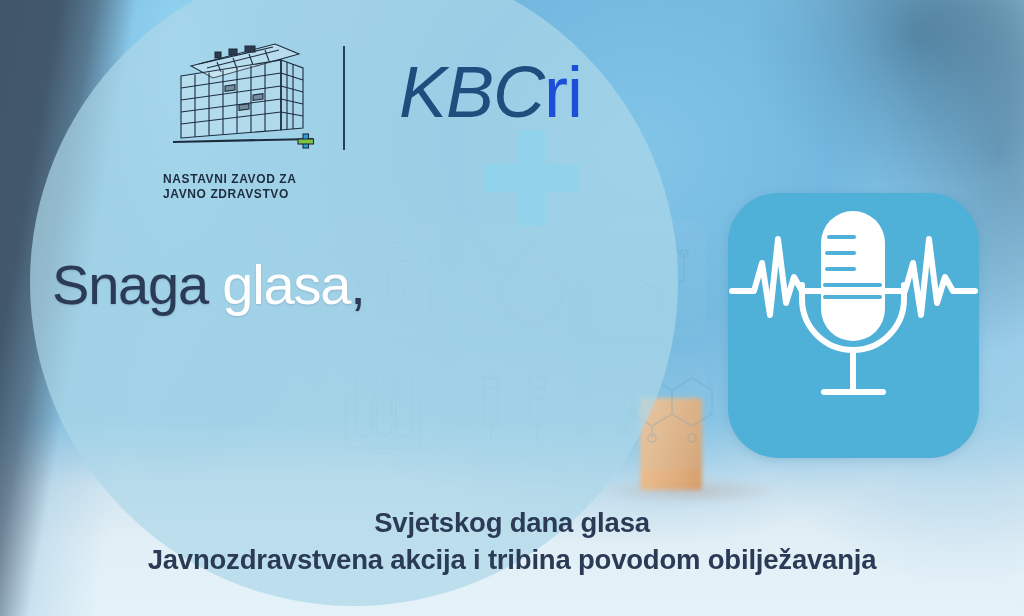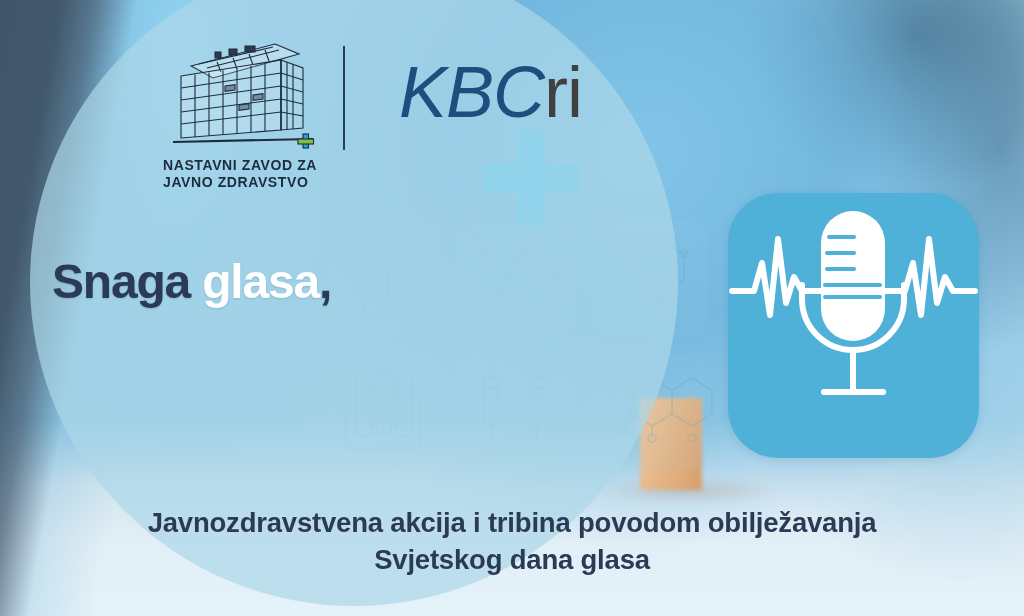--- a/index.html
+++ b/index.html
@@ -113,22 +113,22 @@
     position: absolute;
     left: 163px;
     top: 42px;
     display: flex;
     align-items: flex-start;
     gap: 0px;
   }
   .nzjz-logo { width: 160px; }
   .nzjz-logo svg { width: 160px; height: 110px; display:block; }
   .nzjz-text {
-    margin-top: 5px;
-    font-size: 14px;
+    margin-top: 20px;
+    font-size: 12px;
     font-weight: 700;
     letter-spacing: 0.6px;
     line-height: 1.23;
     color: #1d2c3d;
     white-space: pre-line;
   }
   .logo-divider {
     width: 2px;
     height: 104px;
     background: #23405c;
@@ -147,29 +147,29 @@
     height: 96px;
   }
   .kbc-text {
     position: relative;
     font-size: 72px;
     font-weight: 400;
     letter-spacing: -1px;
     line-height: 1;
   }
   .kbc-dark { color: #1d4e7e; font-style: italic; }
-  .kbc-light { color: #404040; }
+  .kbc-light { color: #1d4ed8; }
 
   
   .headline {
     position: absolute;
     left: 52px;
     top: 258px;
-    font-size: 48px;
-    font-weight: 700;
+    font-size: 56px;
+    font-weight: 400;
     line-height: 0.98;
     letter-spacing: -1.2px;
     color: #2b3a55;
     text-shadow: 0 1px 2px rgba(40,60,85,0.18);
   }
   .headline .hl-white { color: #ffffff; }
   .headline .hl-line { display: block; white-space: nowrap; }
 
   
   .mic-tile {
@@ -334,17 +334,17 @@
         <path d="M101 44 H126"></path>
         <path d="M99 60 H126"></path>
         <path d="M99 76 H126"></path>
         <path d="M97 92 H152"></path>
         <path d="M97 104 H152"></path>
       </g>
     </svg>
   </div>
 
   <div class="caption">
+    <span class="cap-line">Svjetskog dana glasa</span>
     <span class="cap-line">Javnozdravstvena akcija i tribina povodom obilježavanja</span>
-    <span class="cap-line">Svjetskog dana glasa</span>
   </div>
 
 </div>
 
 </body></html>

